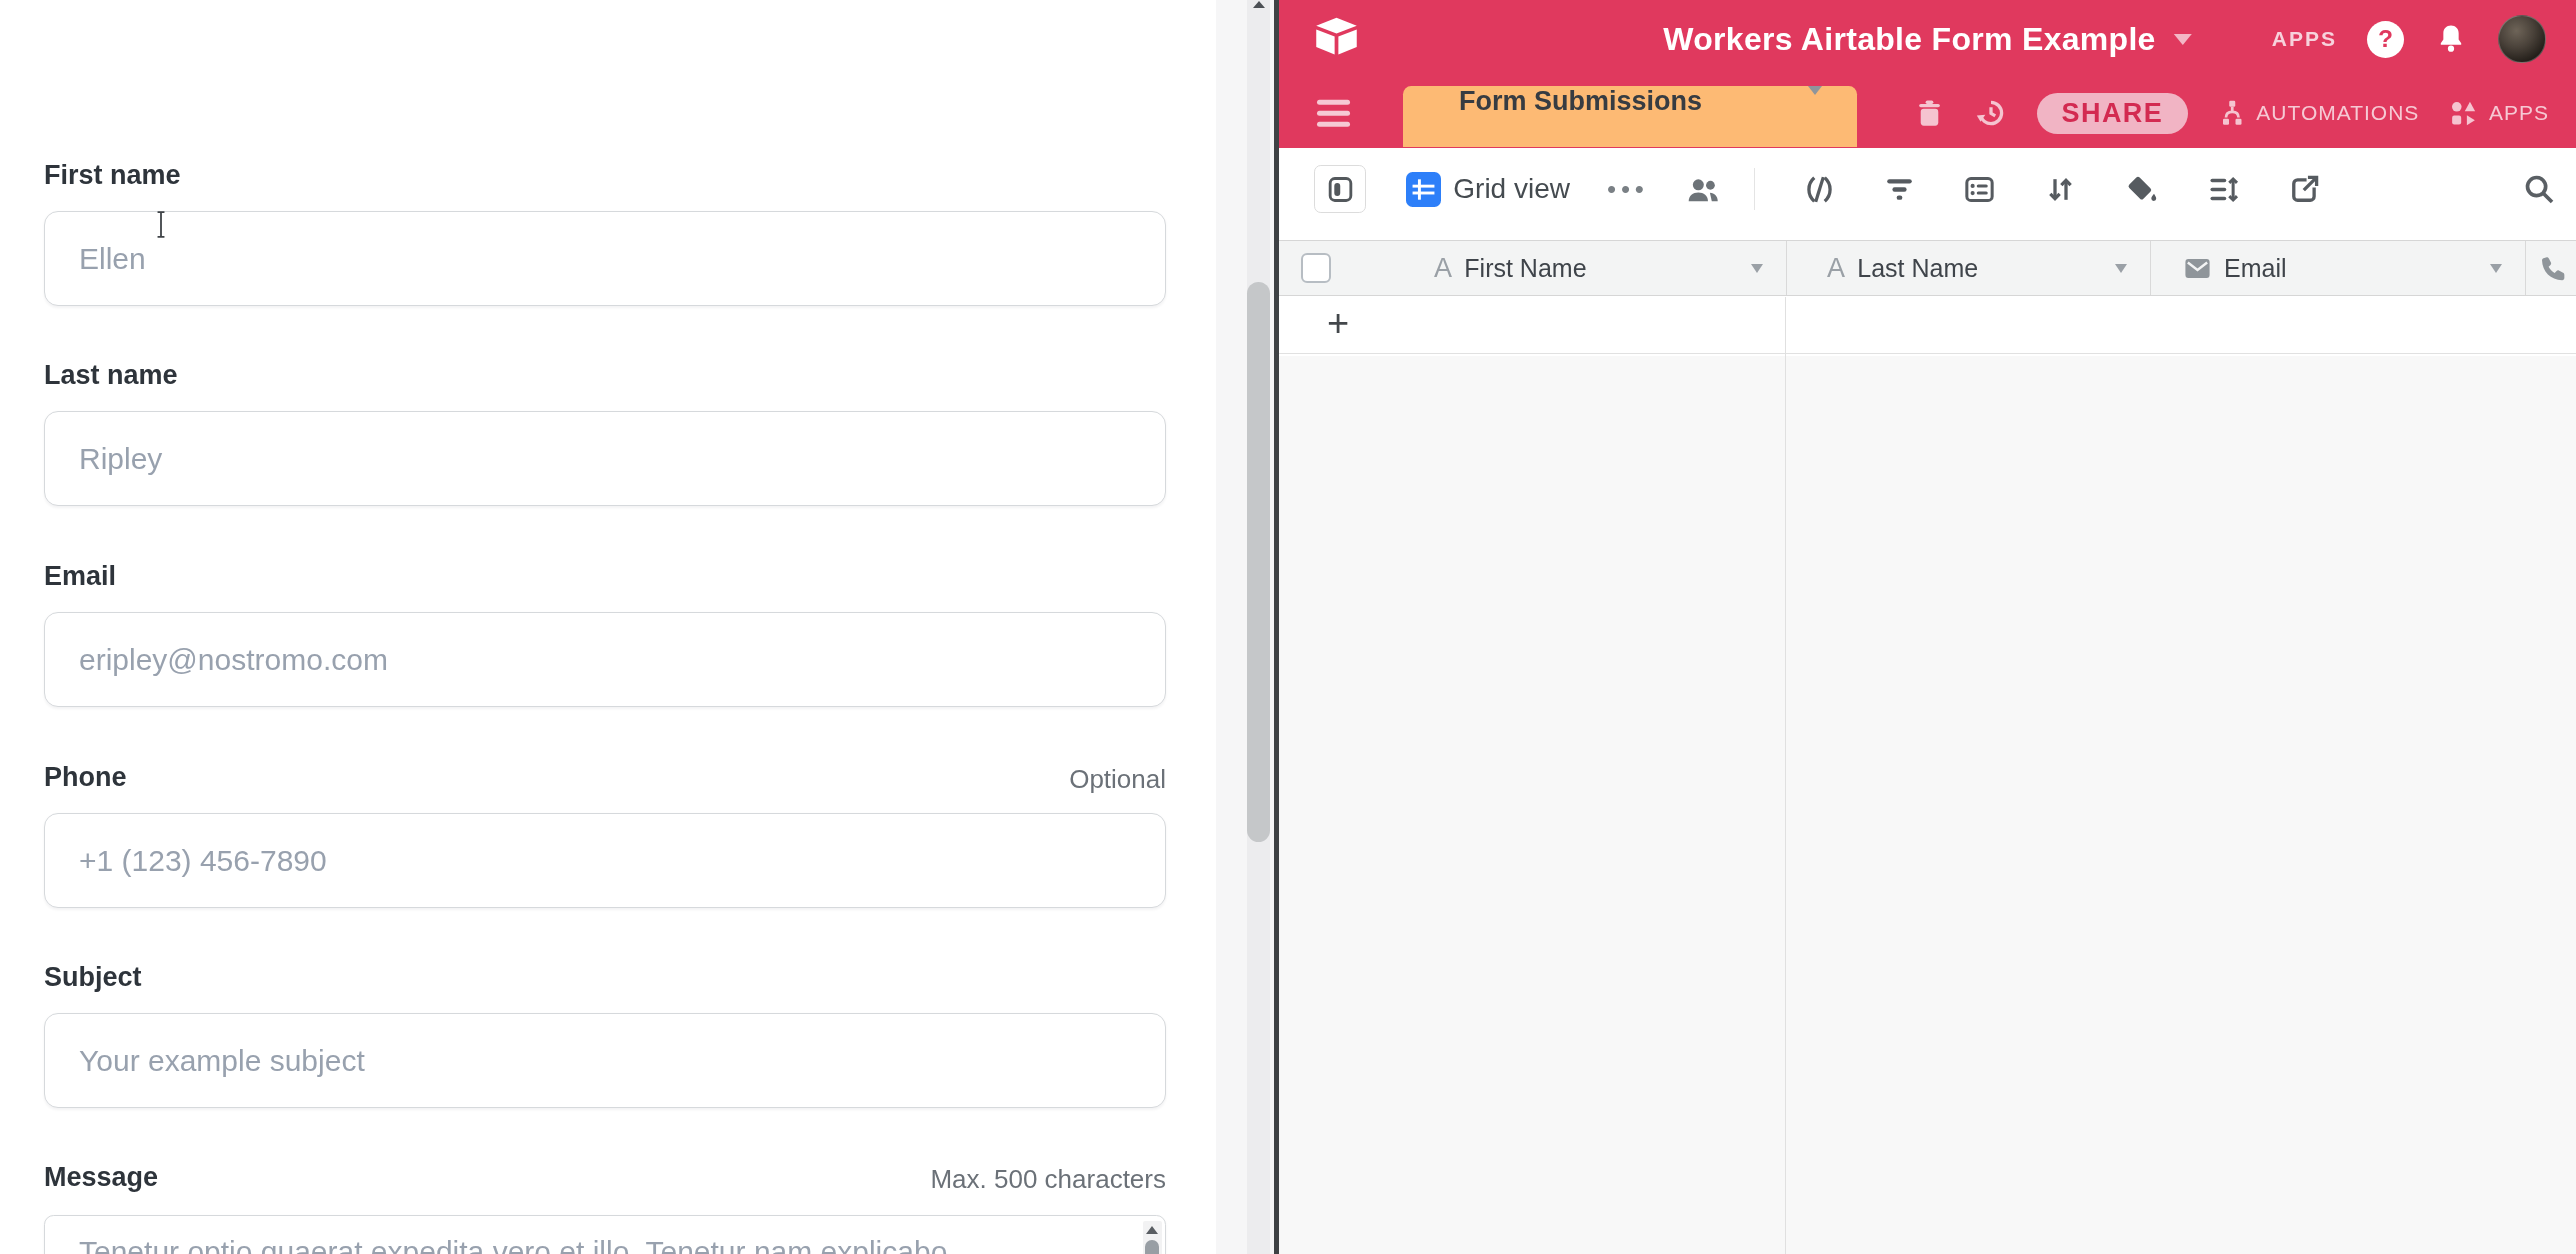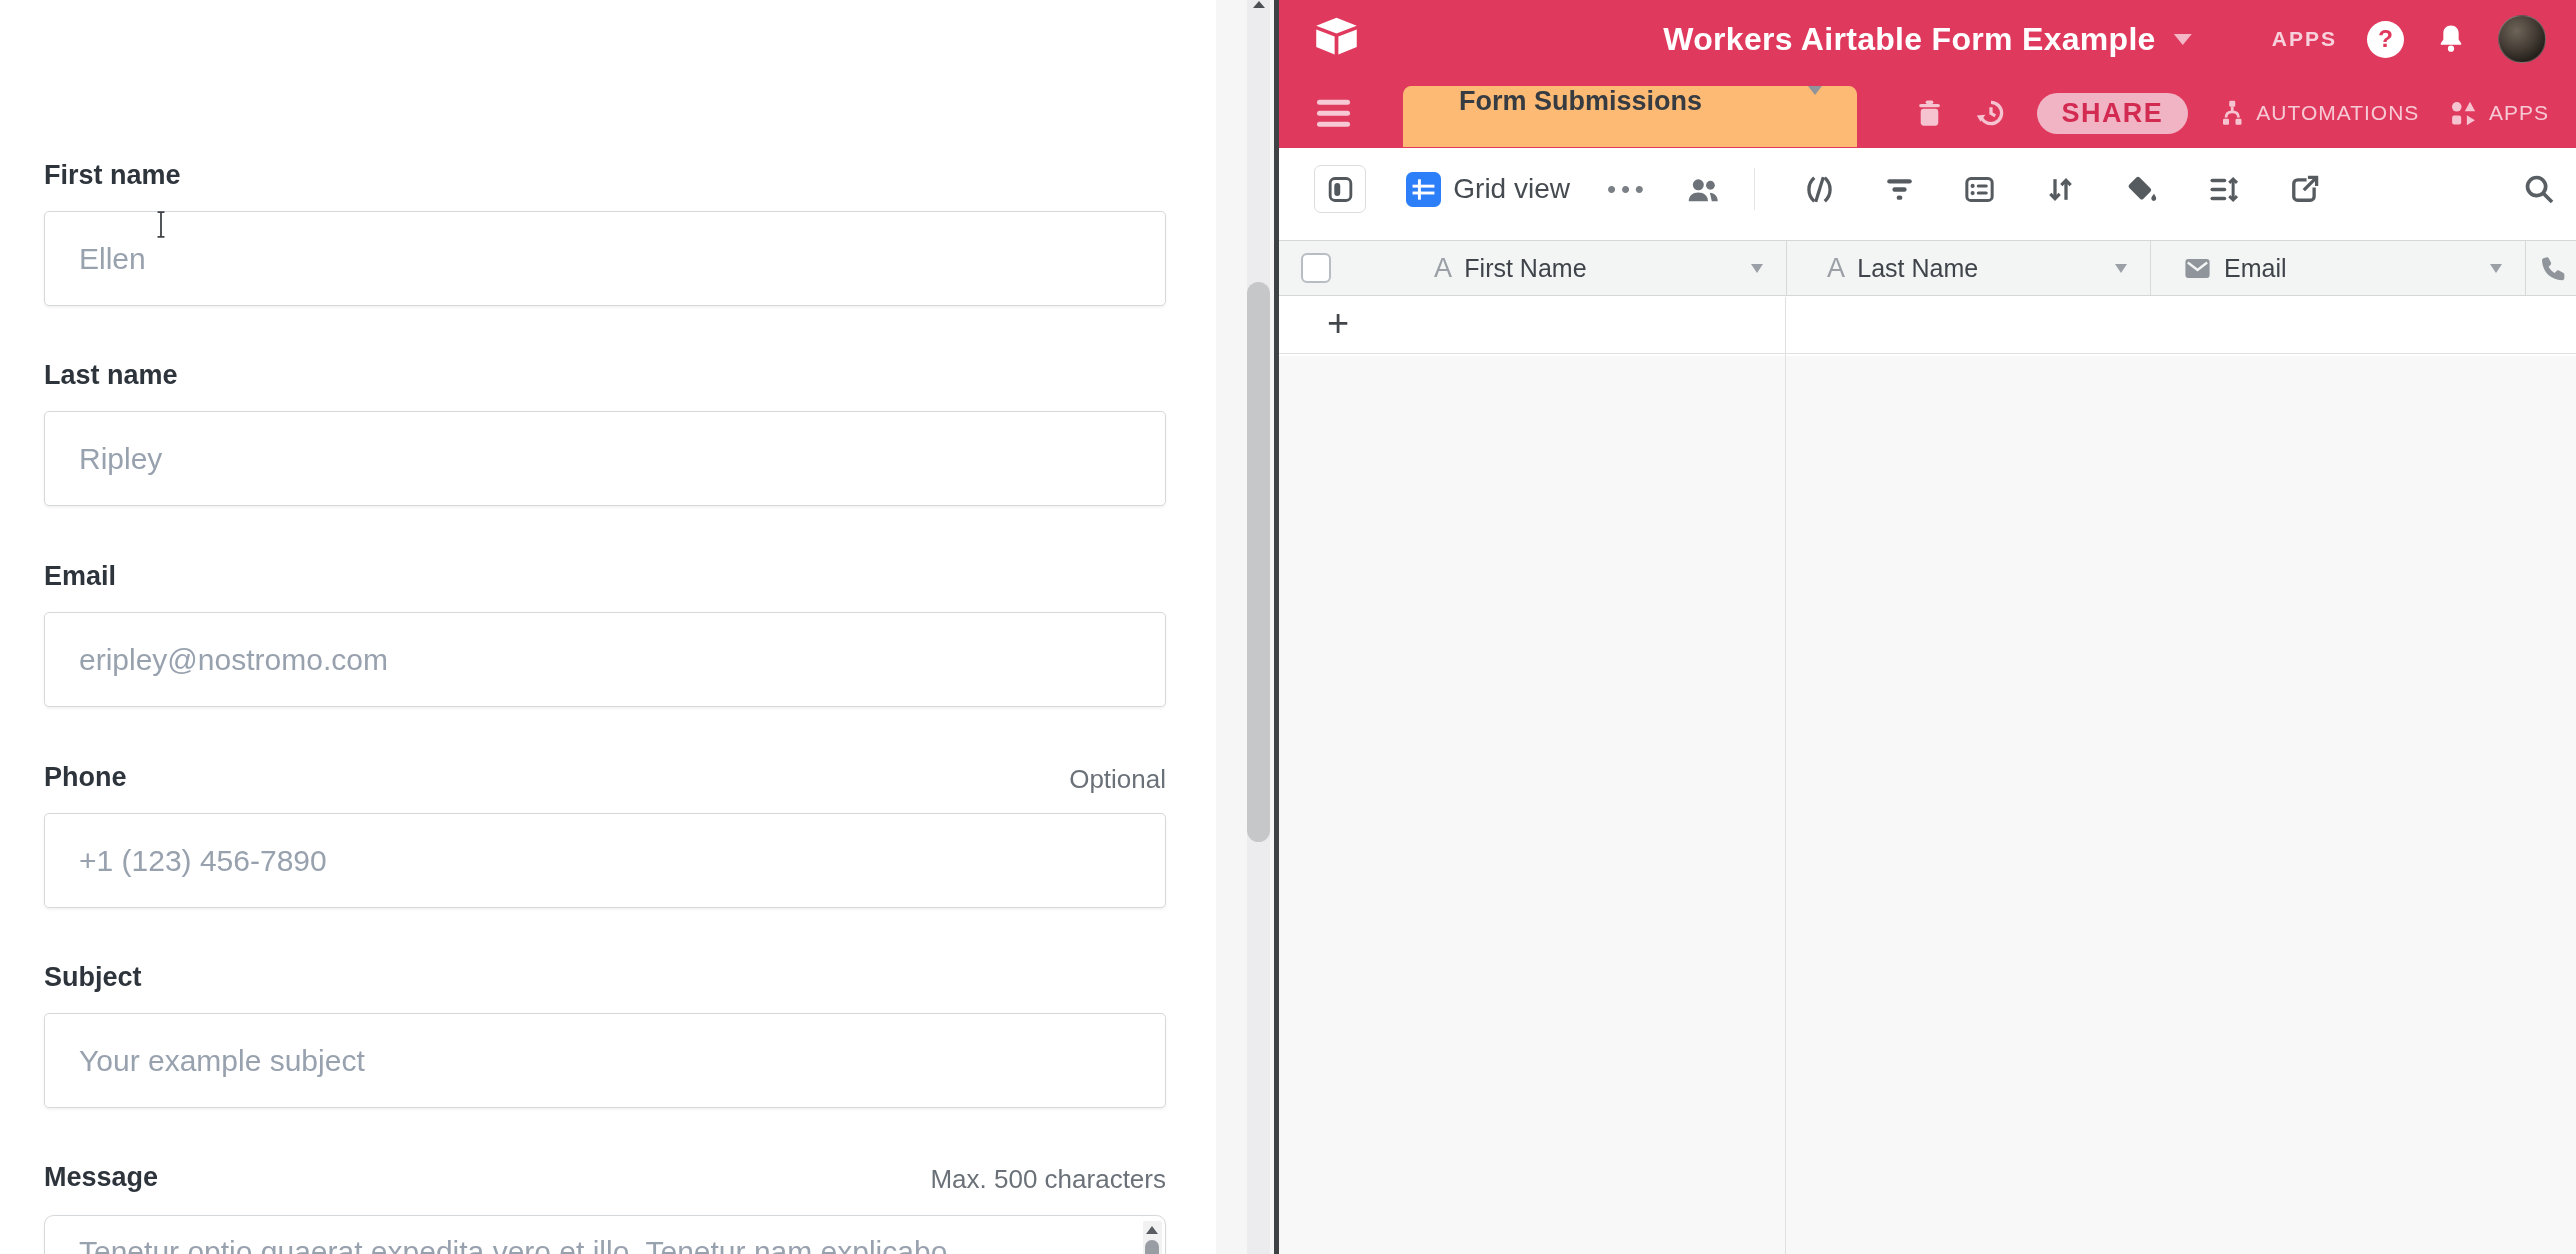--- a/index.html
+++ b/index.html
@@ -7,21 +7,21 @@
               font-family:"Liberation Sans","DejaVu Sans",sans-serif; }
   #page { position:relative; width:2576px; height:1255px; overflow:hidden; }
 
   
   .form-pane { position:absolute; left:0; top:0; width:1216px; height:1255px; background:#fff; }
   .form-title { position:absolute; left:44px; top:57px; font-size:37px; font-weight:600; color:#23282e; letter-spacing:0.3px; }
   .row { position:absolute; left:44px; width:1122px; }
   .lbl { display:block; font-size:27px; font-weight:600; color:#2e343b; }
   .hint { position:absolute; right:0; top:2px; font-size:26px; font-weight:400; color:#6b7178; }
   .inp { position:absolute; top:51px; left:0; width:100%; height:95px; background:#fff;
-         border:1.4px solid #d6d9dc; border-radius:5px; padding:0 41px 0 34px;
+         border:1.4px solid #d6d9dc; border-radius:14px; padding:0 41px 0 34px;
          font-family:"Liberation Sans",sans-serif; font-size:30px; color:#333a41;
          box-shadow:0 1.4px 2.7px rgba(20,20,40,.05); outline:none; }
   .inp::placeholder { color:#98a1ae; opacity:1; }
   #row-first   { top:160px; }
   #row-last    { top:360px; }
   #row-email   { top:561px; }
   #row-phone   { top:762px; }
   #row-subject { top:962px; }
   #row-message { top:1162px; }
   .msgbox { top:53px; height:225px; padding:0; overflow:hidden; position:absolute; width:100%;

